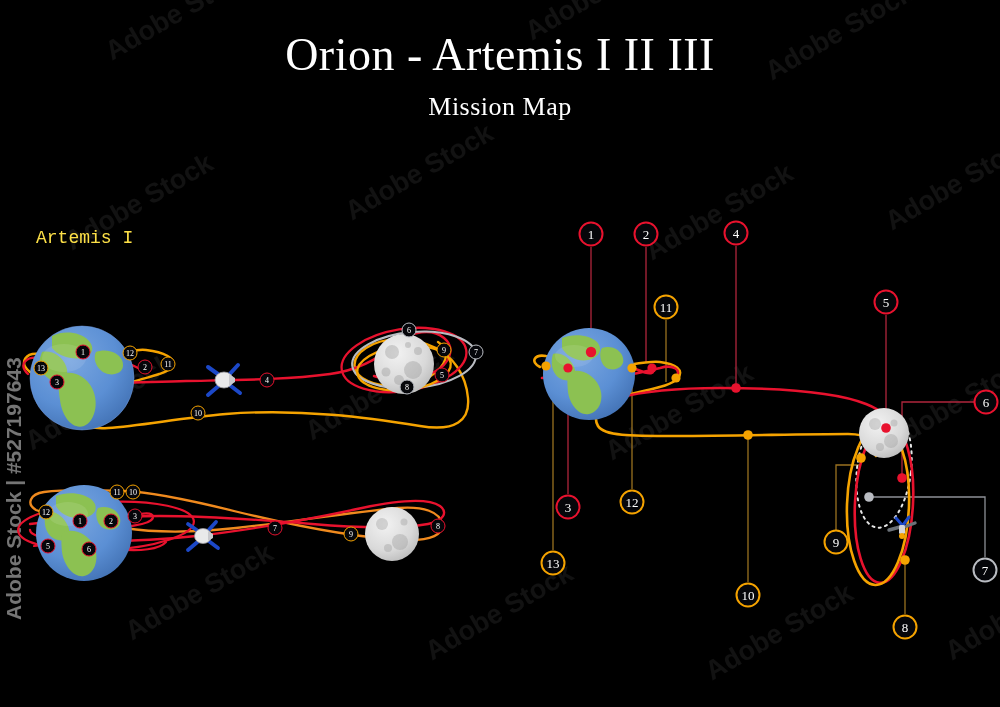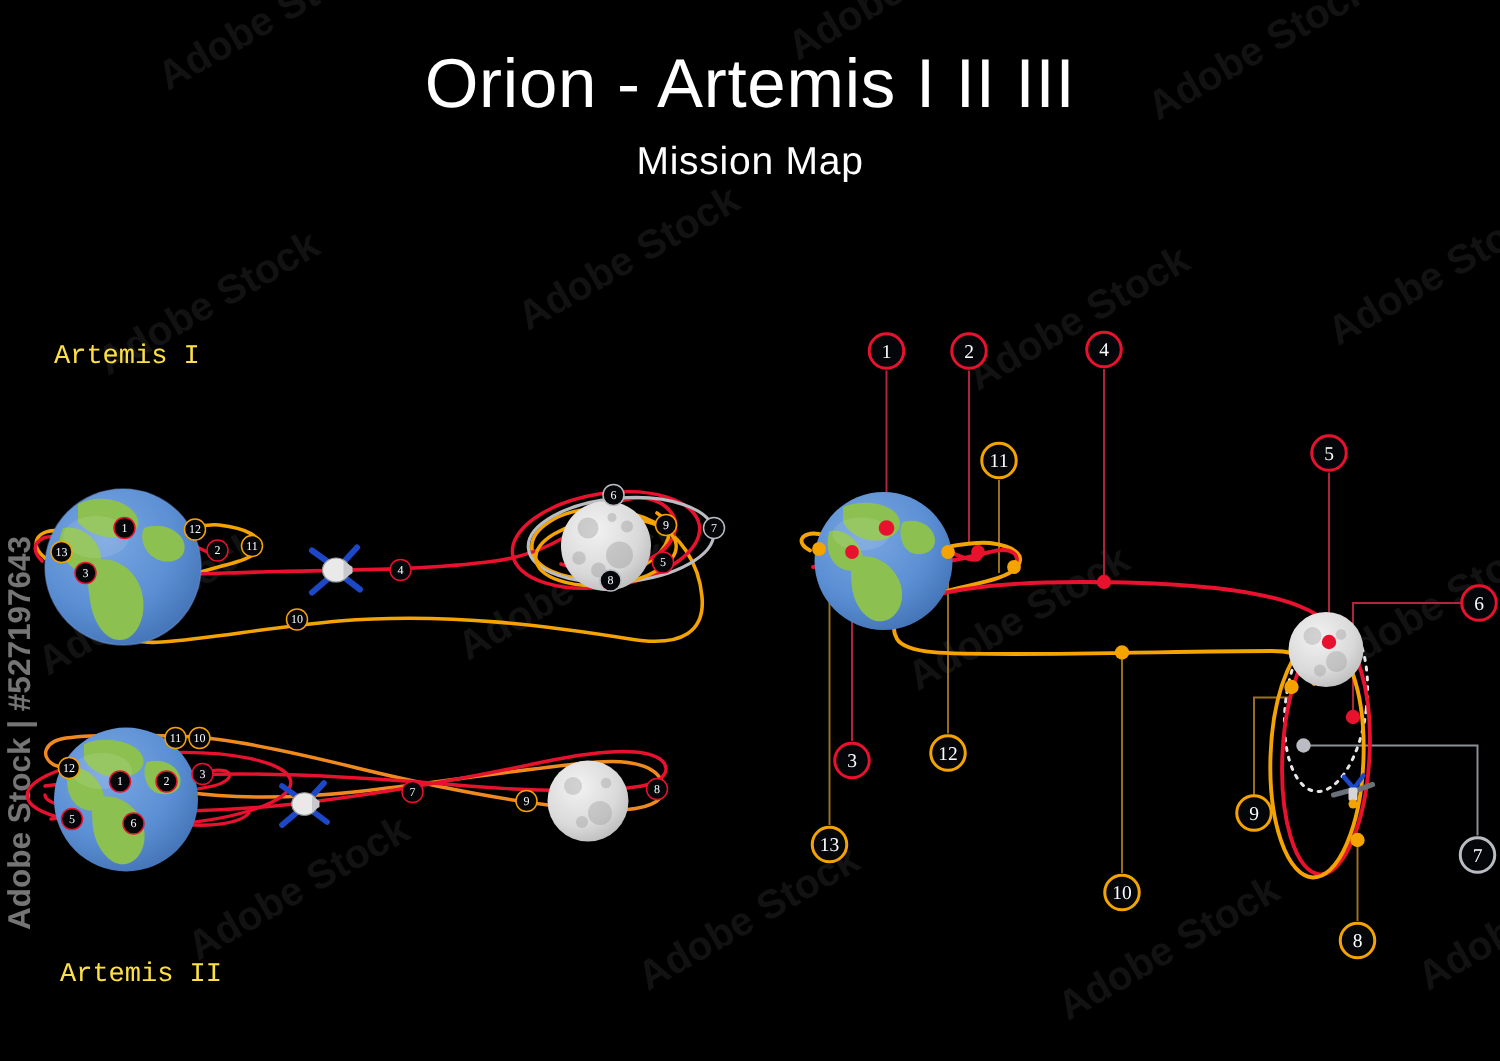--- a/index.html
+++ b/index.html
@@ -16,21 +16,21 @@
     font-family: "Liberation Serif", serif;
   }
   #scene { position: absolute; inset: 0; }
 
   
   .title-main, .title-sub {
     position: absolute;
     width: 100%;
     text-align: center;
     color: #ffffff;
-    font-family: Liberation Sans, sans-serif;
+    font-family: Liberation Serif, serif;
     font-weight: normal;
     letter-spacing: 0.5px;
     white-space: nowrap;
   }
   .title-main { top: 28px; font-size: 46px; }
   .title-sub  { top: 92px; font-size: 26px; }
 
   .section-label {
     position: absolute;
     color: #fde047;
@@ -105,21 +105,20 @@
     <div class="wm" style="left:420px;  top:640px;">Adobe Stock</div>
     <div class="wm" style="left:700px;  top:660px;">Adobe Stock</div>
     <div class="wm" style="left:940px;  top:640px;">Adobe Stock</div>
     <div class="wm-id">Adobe Stock | #527197643</div>
   </div>
 
   <div class="title-main">Orion - Artemis I II III</div>
   <div class="title-sub">Mission Map</div>
 
   <div class="section-label" id="label-a1">Artemis I</div>
-  <div class="section-label" id="label-a2">Artemis II</div>
 
   <svg id="scene" viewBox="0 0 1000 707">
     <defs>
       <radialGradient id="earthGrad" cx="38%" cy="32%" r="78%">
         <stop offset="0%" stop-color="#79a6e0"></stop>
         <stop offset="58%" stop-color="#5b8fd4"></stop>
         <stop offset="100%" stop-color="#3f6eb0"></stop>
       </radialGradient>
       <radialGradient id="moonGrad" cx="38%" cy="32%" r="80%">
         <stop offset="0%" stop-color="#f2f2f2"></stop>

